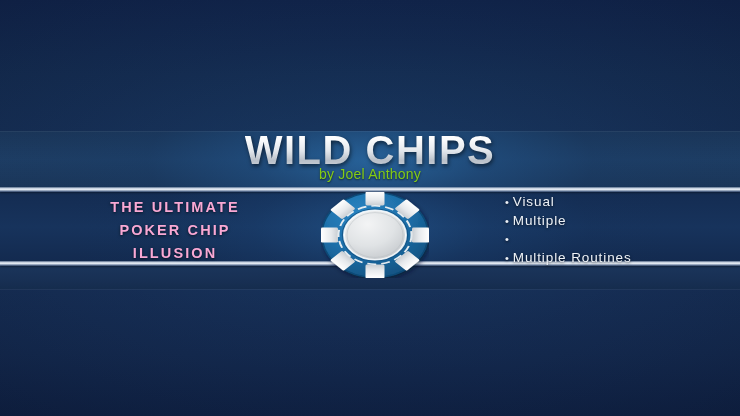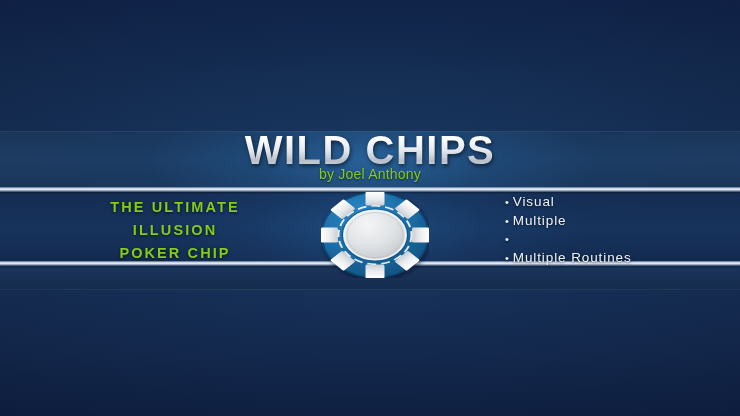--- a/index.html
+++ b/index.html
@@ -147,21 +147,21 @@
     text-shadow: 0 1px 2px rgba(0,0,0,0.6);
   }
 
   
   .tagline {
     position: absolute;
     left: 60px;
     top: 196px;
     width: 230px;
     text-align: center;
-    color: #84cc16;
+    color: #f9a8d4;
     font-size: 14.5px;
     font-weight: bold;
     letter-spacing: 2.1px;
     line-height: 23px;
     text-shadow: 0 1px 3px rgba(0,0,0,0.65);
   }
   .tagline div { white-space: nowrap; }
 
   
   .features {
@@ -214,22 +214,22 @@
   <div class="rule rule-top"></div>
   <div class="rule rule-bottom"></div>
 
   <div class="title-wrap">
     <span class="title">WILD CHIPS</span>
   </div>
   <div class="byline">by Joel Anthony</div>
 
   <div class="tagline">
     <div>THE ULTIMATE</div>
+    <div>POKER CHIP</div>
     <div>ILLUSION</div>
-    <div>POKER CHIP</div>
   </div>
 
   <div class="features">
     <div class="feature-row">
       <span class="bullet">•</span>
       <span>Visual</span>
     </div>
     <div class="feature-row">
       <span class="bullet">•</span>
       <span>Multiple</span>

